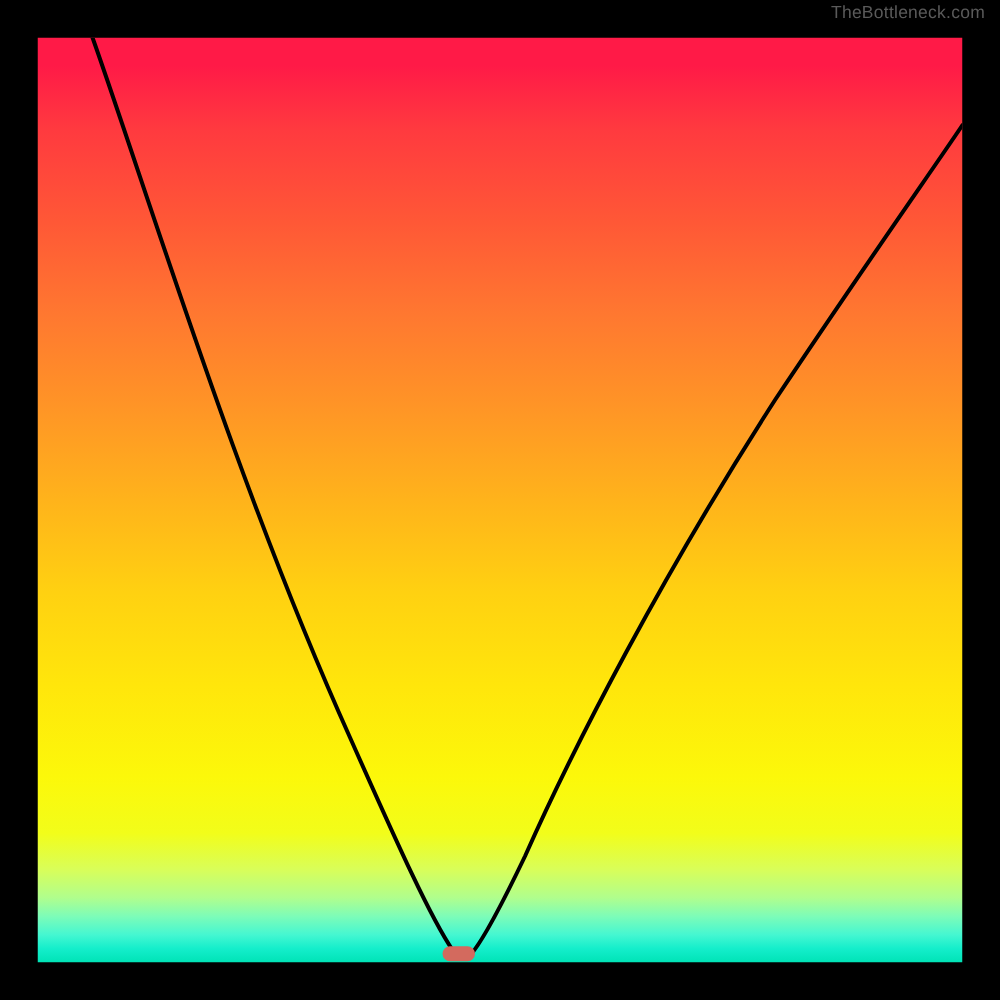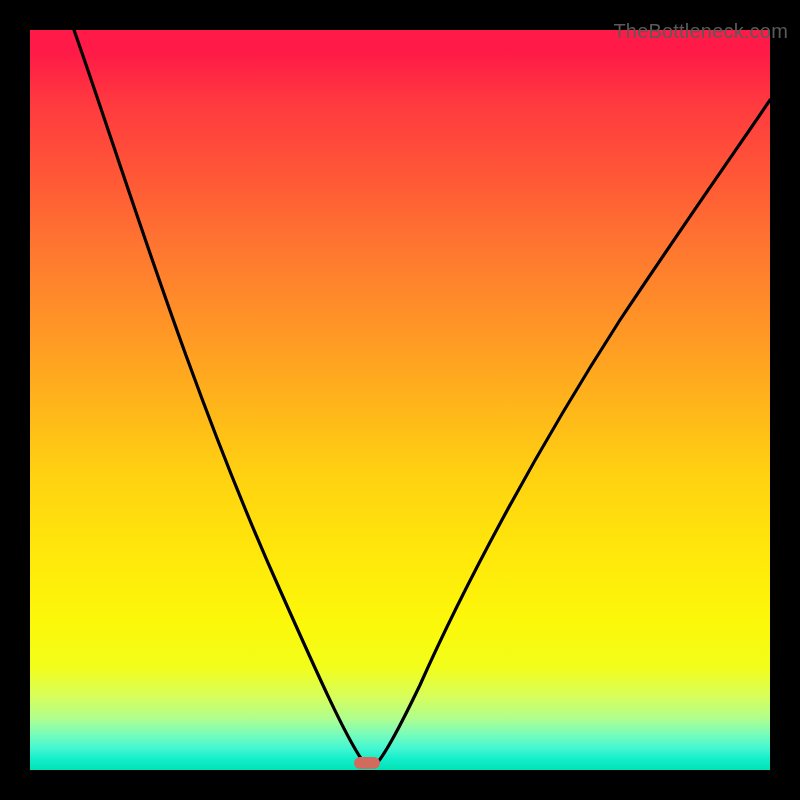--- a/index.html
+++ b/index.html
@@ -11,24 +11,24 @@
     font-family: Arial, sans-serif;
   }
   .container {
     position: relative;
     width: 800px;
     height: 800px;
     background: #000;
   }
   .watermark {
     position: absolute;
-    top: 20px;
+    top: 1px;
     right: 12px;
     color: #5a5a5a;
-    font-size: 20px;
+    font-size: 14px;
     font-weight: 500;
     letter-spacing: 0.2px;
     z-index: 10;
   }
   .plot-area {
     position: absolute;
     left: 30px;
     top: 30px;
     width: 740px;
     height: 740px;

